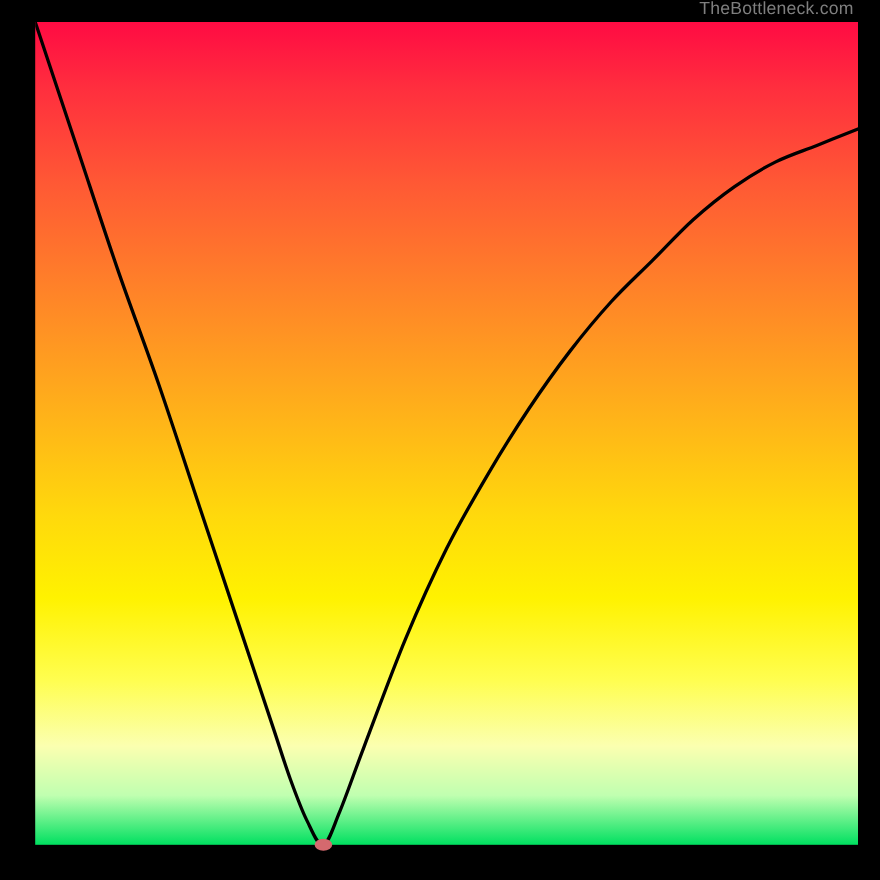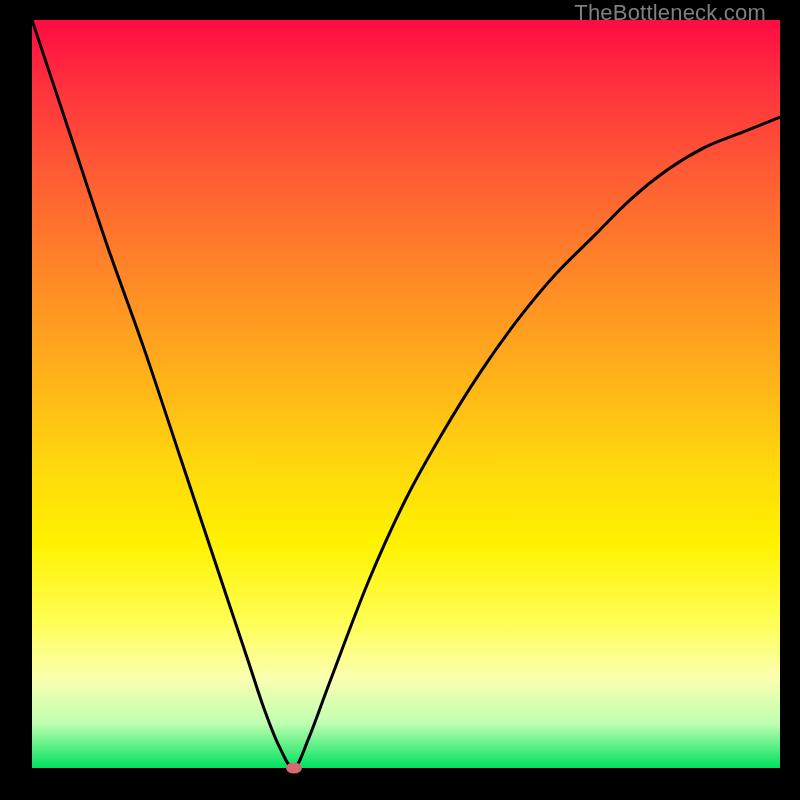--- a/index.html
+++ b/index.html
@@ -35,23 +35,23 @@
       #fff200 70%,
       #fffe50 80%,
       #fbffb0 88%,
       #c0ffb0 94%,
       #00e060 100%
     );
   }
   .watermark {
     position: absolute;
     top: 0px;
-    right: 34px;
+    right: 24px;
     color: #7f7f7f;
-    font-size: 22px;
+    font-size: 16px;
     font-weight: 400;
     letter-spacing: 0.2px;
     z-index: 10;
     user-select: none;
   }
   svg.curve {
     position: absolute;
     left: 0;
     top: 0;
     width: 748px;

